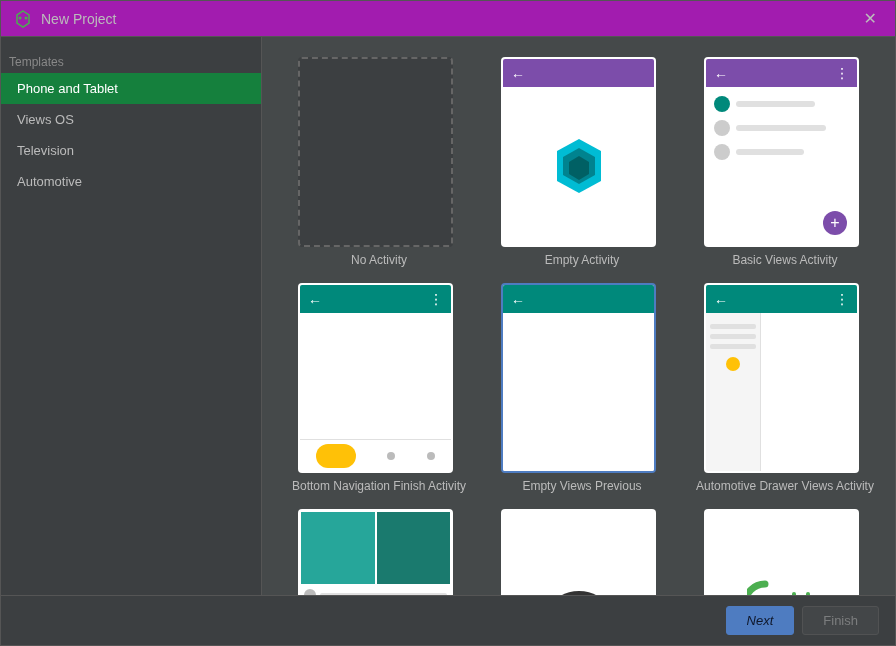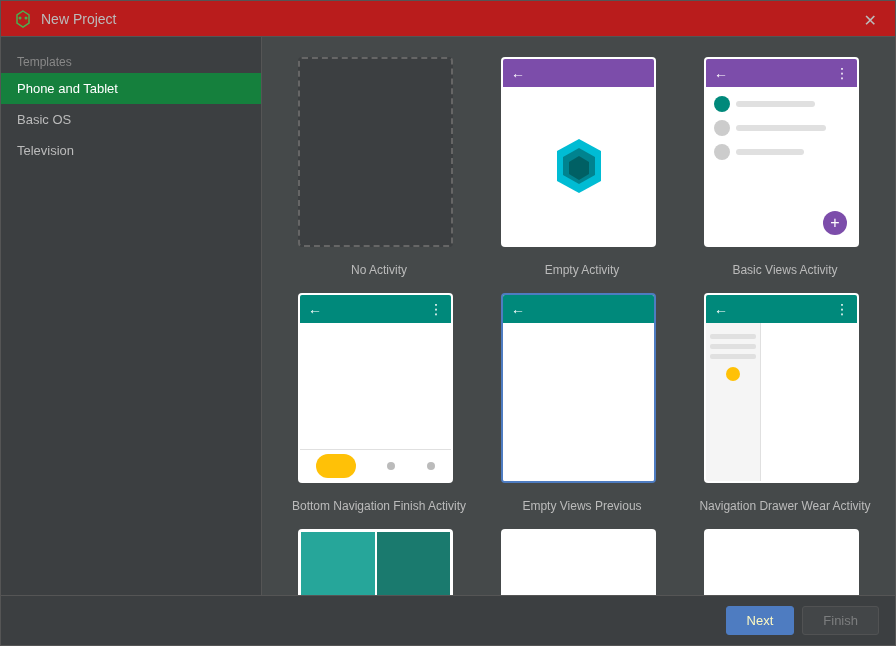--- a/index.html
+++ b/index.html
@@ -17,23 +17,24 @@
     .dialog {
       width: 896px;
       height: 646px;
       background: #3c3f41;
       display: flex;
       flex-direction: column;
       border: 1px solid #555;
     }
     .title-bar {
       display: flex;
+      align-items: center;
       justify-content: space-between;
       padding: 8px 12px;
-      background: #b91c1c;
+      background: #a21caf;
       border-bottom: 1px solid #555;
       height: 36px;
     }
     .title-bar-left {
       display: flex;
       align-items: center;
       gap: 8px;
     }
     .title-text {
       color: #bbbbbb;
@@ -52,21 +53,21 @@
       flex: 1;
       overflow: hidden;
     }
     .sidebar {
       width: 261px;
       background: #3c3f41;
       border-right: 1px solid #555;
       padding: 12px 0;
     }
     .sidebar-section-label {
-      padding: 6px 16px 4px;
+      padding: 6px 8px 4px;
       color: #888;
       font-size: 12px;
     }
     .sidebar-item {
       padding: 8px 16px;
       cursor: pointer;
       color: #bbbbbb;
       font-size: 13px;
     }
     .sidebar-item.active {
@@ -107,21 +108,21 @@
       flex-direction: column;
     }
     .card-preview.selected {
       border: 2px solid #4e7cc1;
     }
     .card-preview.dashed {
       background: #3c3f41;
       border: 2px dashed #666;
     }
     .card-label {
-      margin-top: 16px;
+      margin-top: 6px;
       font-size: 12px;
       color: #bbbbbb;
       text-align: center;
       padding-left: 7px;
     }
     
     .phone-bar {
       height: 28px;
       display: flex;
       align-items: center;
@@ -221,21 +222,22 @@
       border-radius: 3px;
       border: 1px solid #666;
       background: #4a4d4f;
       color: #bbbbbb;
       cursor: pointer;
       font-size: 13px;
     }
     .footer-btn.primary {
       background: #4e7cc1;
       border-color: #4e7cc1;
-      color: #fef9c3;
+      color: #0f172a;
+      font-style: italic;
     }
     .footer-btn:disabled {
       opacity: 0.5;
       cursor: default;
     }
     
     .template-grid::-webkit-scrollbar { width: 6px; }
     .template-grid::-webkit-scrollbar-track { background: #3c3f41; }
     .template-grid::-webkit-scrollbar-thumb { background: #666; border-radius: 3px; }
   </style>
@@ -258,24 +260,27 @@
   </div>
 
   <div class="content">
 
     <div class="sidebar">
       <div class="sidebar-section-label">Templates</div>
       <div class="sidebar-item active">
         <span>Phone and Tablet</span>
       </div>
       <div class="sidebar-item">
-        <span>Basic OS</span>
+        <span>Views OS</span>
       </div>
       <div class="sidebar-item">
         <span>Television</span>
+      </div>
+      <div class="sidebar-item">
+        <span>Automotive</span>
       </div>
     </div>
 
     <div class="main">
       <div class="template-grid">
 
         <div class="template-card">
           <div class="card-preview dashed"></div>
           <span class="card-label">No Activity</span>
         </div>
@@ -365,21 +370,21 @@
             <div style="flex:1; display:flex;">
               <div class="drawer-side">
                 <div class="drawer-item"></div>
                 <div class="drawer-item"></div>
                 <div class="drawer-item"></div>
                 <div class="drawer-circle"></div>
               </div>
               <div class="drawer-main"></div>
             </div>
           </div>
-          <span class="card-label">Navigation Drawer Wear Activity</span>
+          <span class="card-label">Automotive Drawer Views Activity</span>
         </div>
 
         <div class="template-card">
           <div class="card-preview" style="overflow:hidden;">
             <div style="height:40%; display:flex;">
               <div style="flex:1; background:#26a69a; margin:1px;"></div>
               <div style="flex:1; background:#1a7a6e; margin:1px;"></div>
             </div>
             <div style="height:60%; display:flex; flex-direction:column; background:#fff; padding:4px;">
               <div style="display:flex;align-items:center;margin-bottom:4px;">

